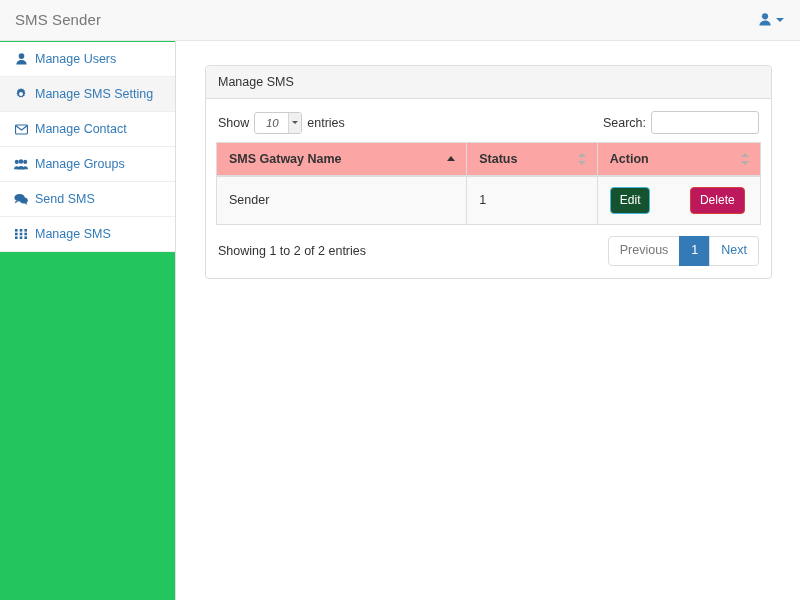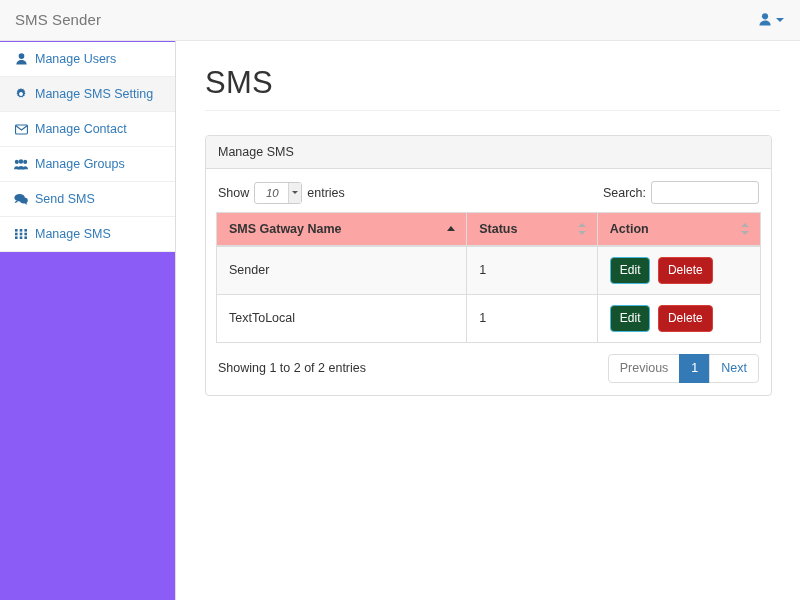--- a/index.html
+++ b/index.html
@@ -46,21 +46,21 @@
     border-top: 4px solid #337ab7;
     display: inline-block;
   }
 
   
   .sidebar {
     position: absolute;
     top: 41px; left: 0;
     width: 176px;
     height: 559px;
-    background: #8b5cf6;
+    background: #22c55e;
     border-right: 1px solid #dddddd;
     padding-top: 1px;
   }
   .side-item {
     display: flex;
     align-items: center;
     gap: 7px;
     height: 35px;
     padding: 0 14px;
     border-bottom: 1px solid #eeeeee;
@@ -241,21 +241,21 @@
     padding: 4px 9px;
     font-size: 12px;
     border-radius: 4px;
     color: #ffffff;
     border: 1px solid transparent;
     cursor: pointer;
     line-height: 1.4;
     font-family: "Liberation Sans", sans-serif;
   }
   .btn-edit { background: #14532d; border-color: #46b8da; margin-right: 4px; }
-  .btn-delete { background: #b91c1c; border-color: #d43f3a; }
+  .btn-delete { background: #be185d; border-color: #d43f3a; margin-left: 32px; }
 
   
   .dt-bottom {
     display: flex;
     justify-content: space-between;
     align-items: center;
     padding: 11px 2px 2px 2px;
     font-size: 12.5px;
     color: #333333;
   }
@@ -367,21 +367,20 @@
           <rect x="9.4" y="7.4" width="2.6" height="2.6"></rect>
         </svg>
     </span>
     <span>Manage SMS</span>
   </div>
 
 </div>
 
 <div class="content">
 
-  <h1 class="page-title">SMS</h1>
 
   <div class="panel">
 
     <div class="panel-heading">Manage SMS</div>
 
     <div class="panel-body">
 
       <div class="dt-top">
 
         <div class="dt-length">
@@ -420,28 +419,20 @@
         </thead>
         <tbody>
           <tr class="odd">
             <td>Sender</td>
             <td>1</td>
             <td>
               <button class="btn btn-edit">Edit</button>
               <button class="btn btn-delete">Delete</button>
             </td>
           </tr>
-          <tr class="even">
-            <td>TextToLocal</td>
-            <td>1</td>
-            <td>
-              <button class="btn btn-edit">Edit</button>
-              <button class="btn btn-delete">Delete</button>
-            </td>
-          </tr>
         </tbody>
       </table>
 
       <div class="dt-bottom">
         <div>Showing 1 to 2 of 2 entries</div>
         <div class="pager">
           <span class="pg disabled">Previous</span>
           <span class="pg active">1</span>
           <span class="pg">Next</span>
         </div>

